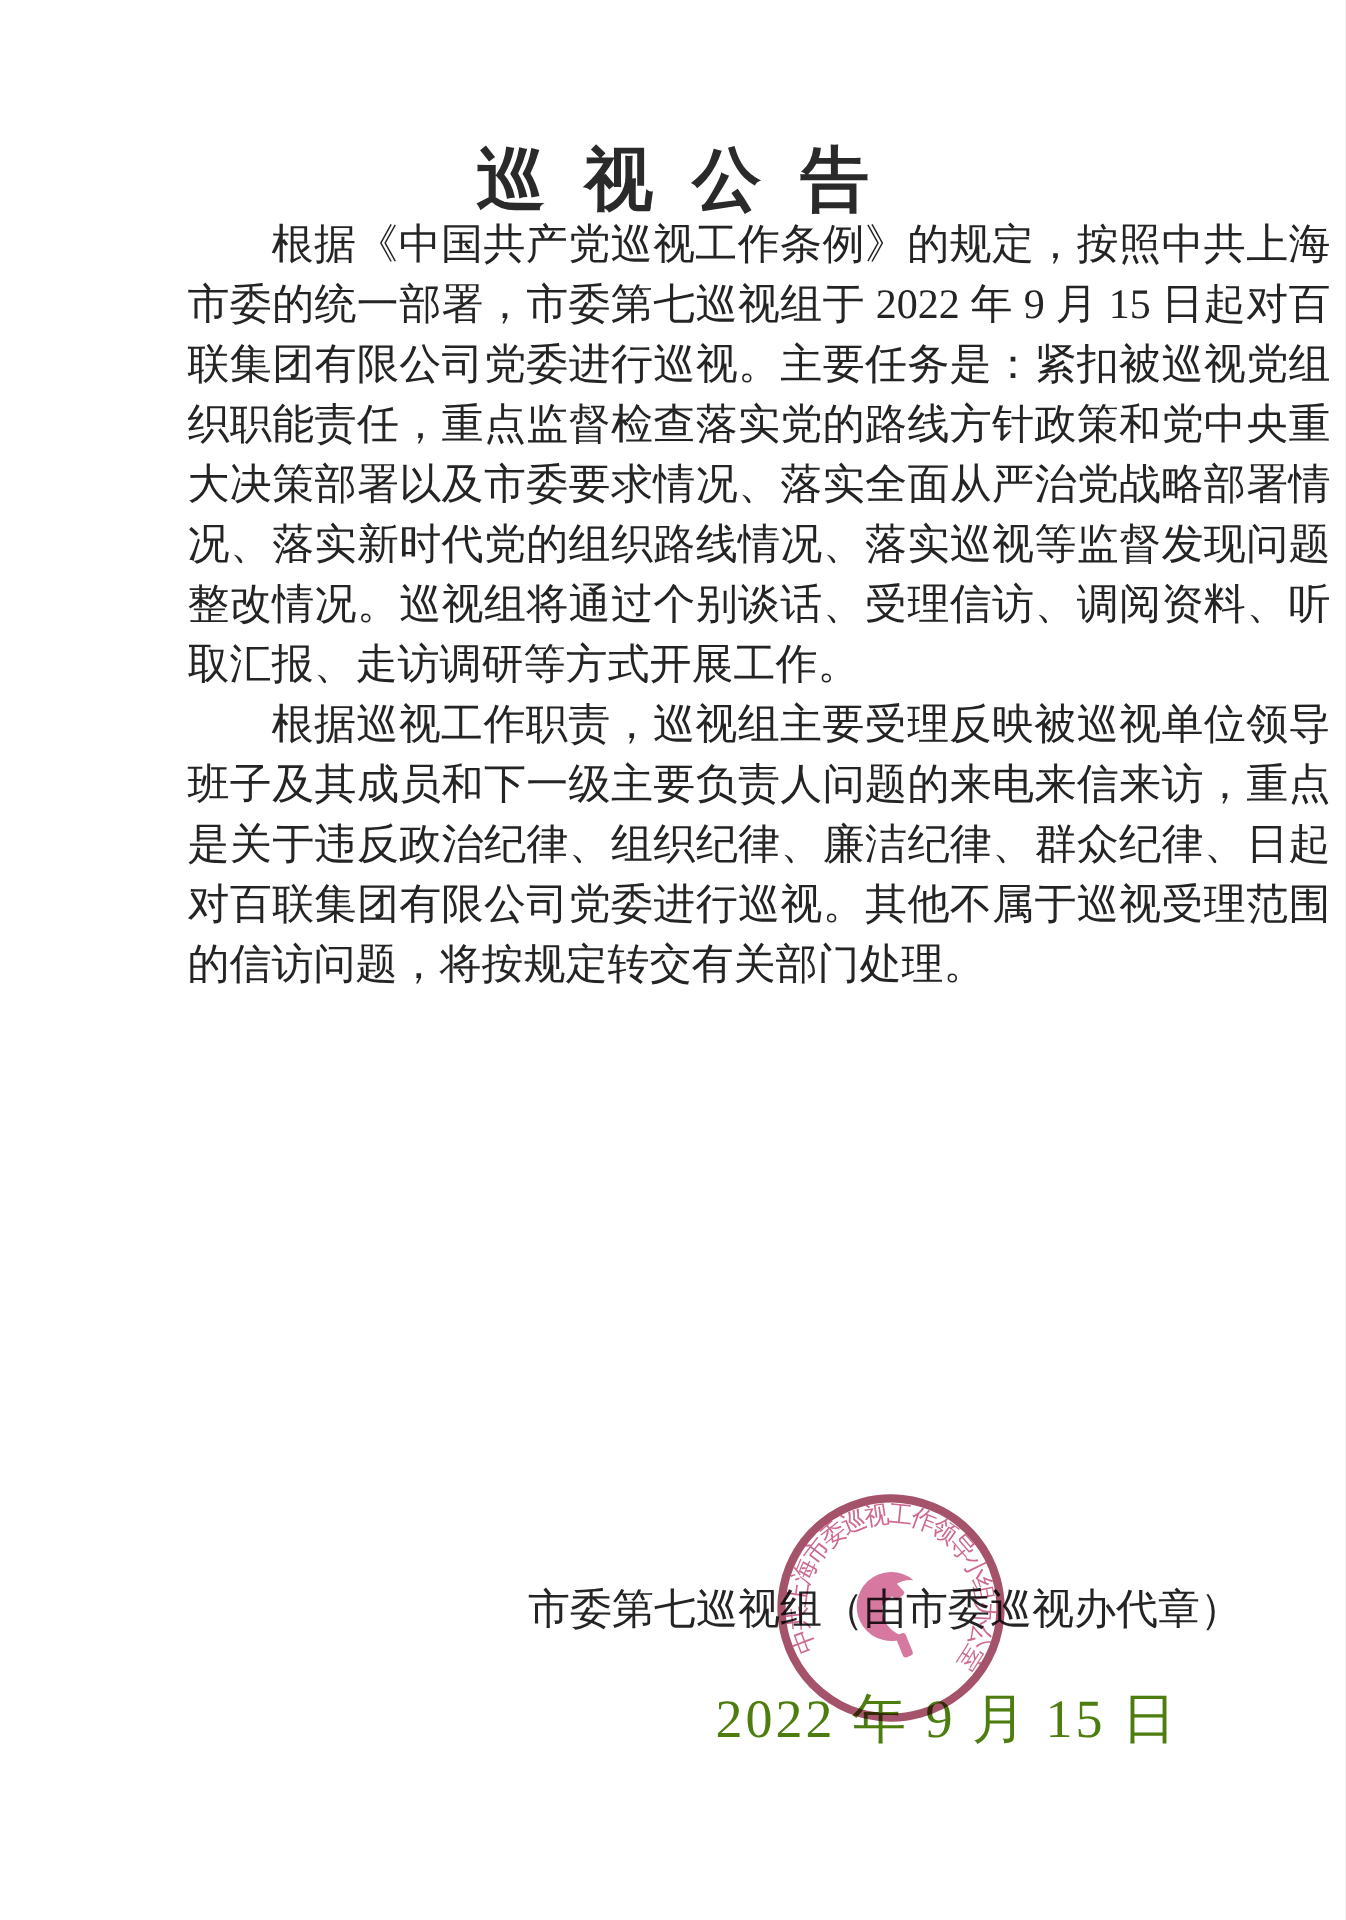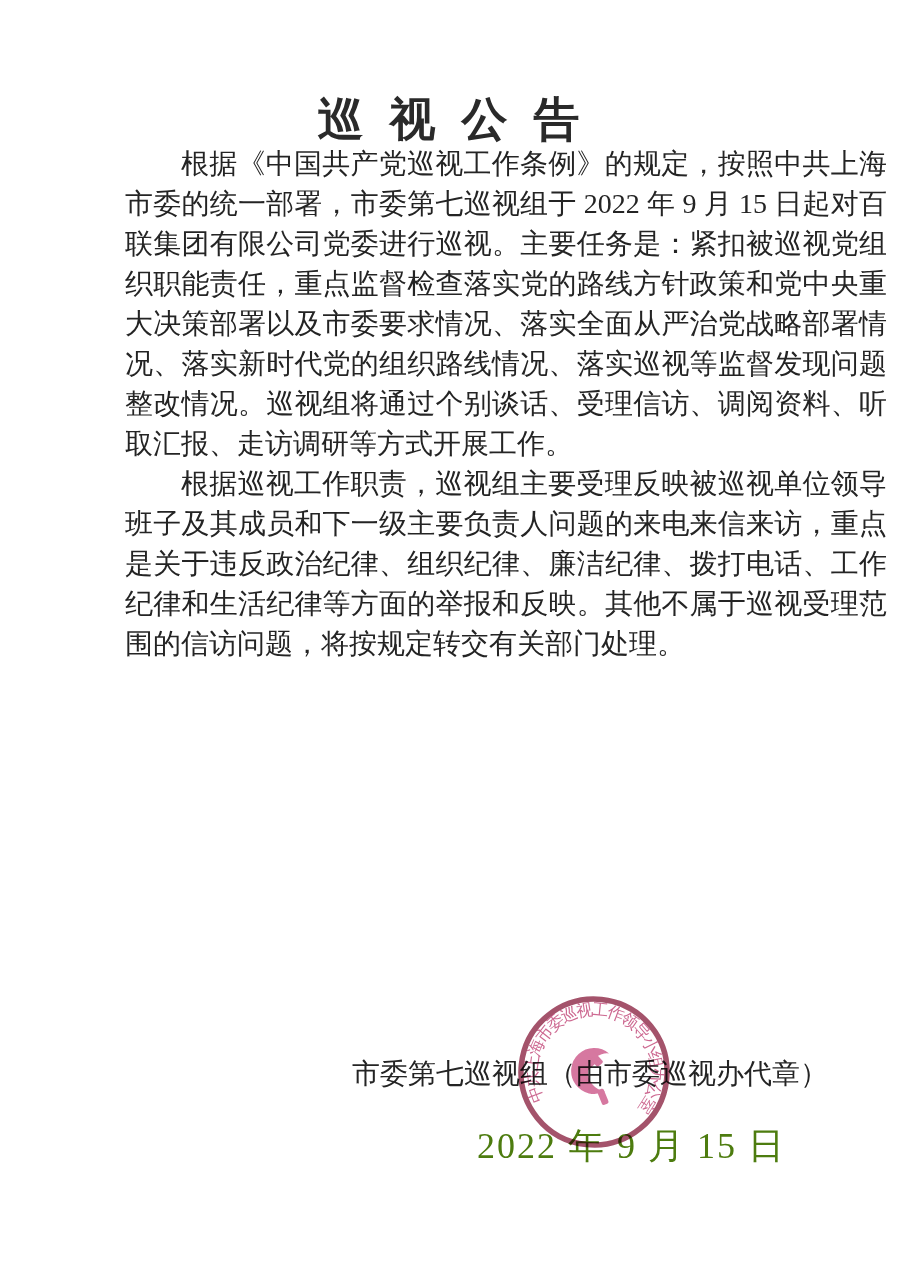--- a/index.html
+++ b/index.html
@@ -80,21 +80,21 @@
 </style>
 </head>
 <body>
 
 <div class="page">
 
   <h1 class="doc-title">巡视公告</h1>
 
   <div class="doc-body">
     <p>根据《中国共产党巡视工作条例》的规定，按照中共上海市委的统一部署，市委第七巡视组于 2022 年 9 月 15 日起对百联集团有限公司党委进行巡视。主要任务是：紧扣被巡视党组织职能责任，重点监督检查落实党的路线方针政策和党中央重大决策部署以及市委要求情况、落实全面从严治党战略部署情况、落实新时代党的组织路线情况、落实巡视等监督发现问题整改情况。巡视组将通过个别谈话、受理信访、调阅资料、听取汇报、走访调研等方式开展工作。</p>
-    <p>根据巡视工作职责，巡视组主要受理反映被巡视单位领导班子及其成员和下一级主要负责人问题的来电来信来访，重点是关于违反政治纪律、组织纪律、廉洁纪律、拨打电话、工作纪律和生活纪律等方面的举报和反映。其他不属于巡视受理范围的信访问题，将按规定转交有关部门处理。</p>
+    <p>根据巡视工作职责，巡视组主要受理反映被巡视单位领导班子及其成员和下一级主要负责人问题的来电来信来访，重点是关于违反政治纪律、组织纪律、廉洁纪律、群众纪律、日起对百联集团有限公司党委进行巡视。其他不属于巡视受理范围的信访问题，将按规定转交有关部门处理。</p>
   </div>
 
   <div class="signature-line">市委第七巡视组（由市委巡视办代章）</div>
 
   <div class="date-line">2022 年 9 月 15 日</div>
 
   <svg class="seal" viewBox="0 0 160 160" aria-hidden="true">
     <defs>
       <path id="sealArc" d="M 33.3,112.7 A 57,57 0 1,1 126.7,112.7" fill="none"></path>
     </defs>

